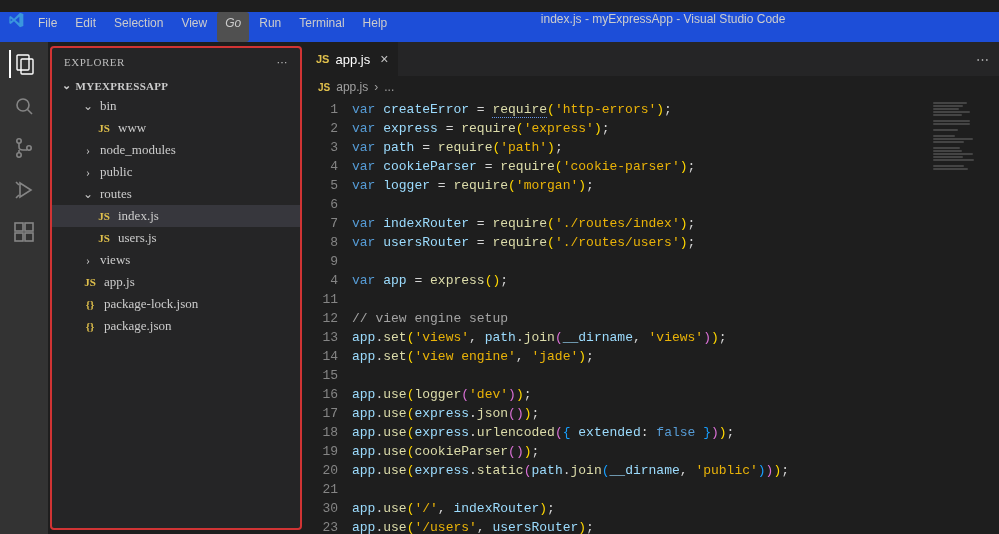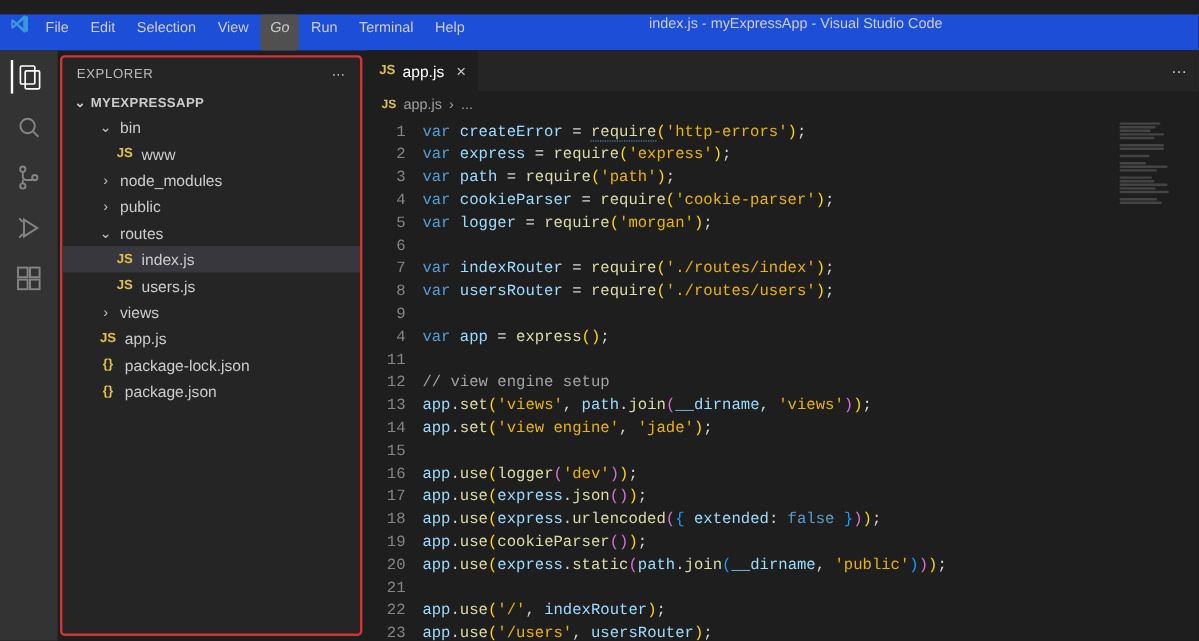--- a/index.html
+++ b/index.html
@@ -46,20 +46,21 @@
   .activitybar .act-icon.active { color:#ffffff; border-left:2px solid #fff; margin-left:-2px; padding-left:2px;}
   .sidebar {
     width:252px;
     background:#252526;
     display:flex;
     flex-direction:column;
     position:relative;
     border:2px solid #d13434;
     border-radius:4px;
     margin:4px 4px 4px 2px;
+    font-family:Liberation Serif, serif;
   }
   .sidebar-header {
     height:28px;
     display:flex;
     align-items:center;
     padding:0 12px;
     font-size:11px;
     letter-spacing:0.5px;
     color:#bbbbbb;
     justify-content:space-between;
@@ -327,21 +328,21 @@
           <div>12</div>
           <div>13</div>
           <div>14</div>
           <div>15</div>
           <div>16</div>
           <div>17</div>
           <div>18</div>
           <div>19</div>
           <div>20</div>
           <div>21</div>
-          <div>22</div>
+          <div>30</div>
           <div>23</div>
         </div>
       <div class="code" id="code"><div><span class="tk-kw">var</span><span class="tk-p"> </span><span class="tk-var">createError</span><span class="tk-p"> = </span><span class="tk-fn squiggle">require</span><span class="tk-brk1">(</span><span class="tk-str">'http-errors'</span><span class="tk-brk1">)</span><span class="tk-p">;</span></div><div><span class="tk-kw">var</span><span class="tk-p"> </span><span class="tk-var">express</span><span class="tk-p"> = </span><span class="tk-fn">require</span><span class="tk-brk1">(</span><span class="tk-str">'express'</span><span class="tk-brk1">)</span><span class="tk-p">;</span></div><div><span class="tk-kw">var</span><span class="tk-p"> </span><span class="tk-var">path</span><span class="tk-p"> = </span><span class="tk-fn">require</span><span class="tk-brk1">(</span><span class="tk-str">'path'</span><span class="tk-brk1">)</span><span class="tk-p">;</span></div><div><span class="tk-kw">var</span><span class="tk-p"> </span><span class="tk-var">cookieParser</span><span class="tk-p"> = </span><span class="tk-fn">require</span><span class="tk-brk1">(</span><span class="tk-str">'cookie-parser'</span><span class="tk-brk1">)</span><span class="tk-p">;</span></div><div><span class="tk-kw">var</span><span class="tk-p"> </span><span class="tk-var">logger</span><span class="tk-p"> = </span><span class="tk-fn">require</span><span class="tk-brk1">(</span><span class="tk-str">'morgan'</span><span class="tk-brk1">)</span><span class="tk-p">;</span></div><div>&nbsp;</div><div><span class="tk-kw">var</span><span class="tk-p"> </span><span class="tk-var">indexRouter</span><span class="tk-p"> = </span><span class="tk-fn">require</span><span class="tk-brk1">(</span><span class="tk-str">'./routes/index'</span><span class="tk-brk1">)</span><span class="tk-p">;</span></div><div><span class="tk-kw">var</span><span class="tk-p"> </span><span class="tk-var">usersRouter</span><span class="tk-p"> = </span><span class="tk-fn">require</span><span class="tk-brk1">(</span><span class="tk-str">'./routes/users'</span><span class="tk-brk1">)</span><span class="tk-p">;</span></div><div>&nbsp;</div><div><span class="tk-kw">var</span><span class="tk-p"> </span><span class="tk-var">app</span><span class="tk-p"> = </span><span class="tk-fn">express</span><span class="tk-brk1">(</span><span class="tk-brk1">)</span><span class="tk-p">;</span></div><div>&nbsp;</div><div><span class="tk-cm">// view engine setup</span></div><div><span class="tk-var">app</span><span class="tk-p">.</span><span class="tk-fn">set</span><span class="tk-brk1">(</span><span class="tk-str">'views'</span><span class="tk-p">, </span><span class="tk-var">path</span><span class="tk-p">.</span><span class="tk-fn">join</span><span class="tk-brk2">(</span><span class="tk-var">__dirname</span><span class="tk-p">, </span><span class="tk-str">'views'</span><span class="tk-brk2">)</span><span class="tk-brk1">)</span><span class="tk-p">;</span></div><div><span class="tk-var">app</span><span class="tk-p">.</span><span class="tk-fn">set</span><span class="tk-brk1">(</span><span class="tk-str">'view engine'</span><span class="tk-p">, </span><span class="tk-str">'jade'</span><span class="tk-brk1">)</span><span class="tk-p">;</span></div><div>&nbsp;</div><div><span class="tk-var">app</span><span class="tk-p">.</span><span class="tk-fn">use</span><span class="tk-brk1">(</span><span class="tk-fn">logger</span><span class="tk-brk2">(</span><span class="tk-str">'dev'</span><span class="tk-brk2">)</span><span class="tk-brk1">)</span><span class="tk-p">;</span></div><div><span class="tk-var">app</span><span class="tk-p">.</span><span class="tk-fn">use</span><span class="tk-brk1">(</span><span class="tk-var">express</span><span class="tk-p">.</span><span class="tk-fn">json</span><span class="tk-brk2">(</span><span class="tk-brk2">)</span><span class="tk-brk1">)</span><span class="tk-p">;</span></div><div><span class="tk-var">app</span><span class="tk-p">.</span><span class="tk-fn">use</span><span class="tk-brk1">(</span><span class="tk-var">express</span><span class="tk-p">.</span><span class="tk-fn">urlencoded</span><span class="tk-brk2">(</span><span class="tk-brk3">{</span><span class="tk-p"> </span><span class="tk-var">extended</span><span class="tk-p">: </span><span class="tk-bl">false</span><span class="tk-p"> </span><span class="tk-brk3">}</span><span class="tk-brk2">)</span><span class="tk-brk1">)</span><span class="tk-p">;</span></div><div><span class="tk-var">app</span><span class="tk-p">.</span><span class="tk-fn">use</span><span class="tk-brk1">(</span><span class="tk-fn">cookieParser</span><span class="tk-brk2">(</span><span class="tk-brk2">)</span><span class="tk-brk1">)</span><span class="tk-p">;</span></div><div><span class="tk-var">app</span><span class="tk-p">.</span><span class="tk-fn">use</span><span class="tk-brk1">(</span><span class="tk-var">express</span><span class="tk-p">.</span><span class="tk-fn">static</span><span class="tk-brk2">(</span><span class="tk-var">path</span><span class="tk-p">.</span><span class="tk-fn">join</span><span class="tk-brk3">(</span><span class="tk-var">__dirname</span><span class="tk-p">, </span><span class="tk-str">'public'</span><span class="tk-brk3">)</span><span class="tk-brk2">)</span><span class="tk-brk1">)</span><span class="tk-p">;</span></div><div>&nbsp;</div><div><span class="tk-var">app</span><span class="tk-p">.</span><span class="tk-fn">use</span><span class="tk-brk1">(</span><span class="tk-str">'/'</span><span class="tk-p">, </span><span class="tk-var">indexRouter</span><span class="tk-brk1">)</span><span class="tk-p">;</span></div><div><span class="tk-var">app</span><span class="tk-p">.</span><span class="tk-fn">use</span><span class="tk-brk1">(</span><span class="tk-str">'/users'</span><span class="tk-p">, </span><span class="tk-var">usersRouter</span><span class="tk-brk1">)</span><span class="tk-p">;</span></div></div>
       <div class="minimap" id="minimap">
           <div class="mm-line" style="width: 55%;"></div>
           <div class="mm-line" style="width: 48%;"></div>
           <div class="mm-line" style="width: 42%;"></div>
           <div class="mm-line" style="width: 60%;"></div>
           <div class="mm-line" style="width: 46%;"></div>
           <div class="mm-line" style="width: 0%; background: transparent;"></div>

